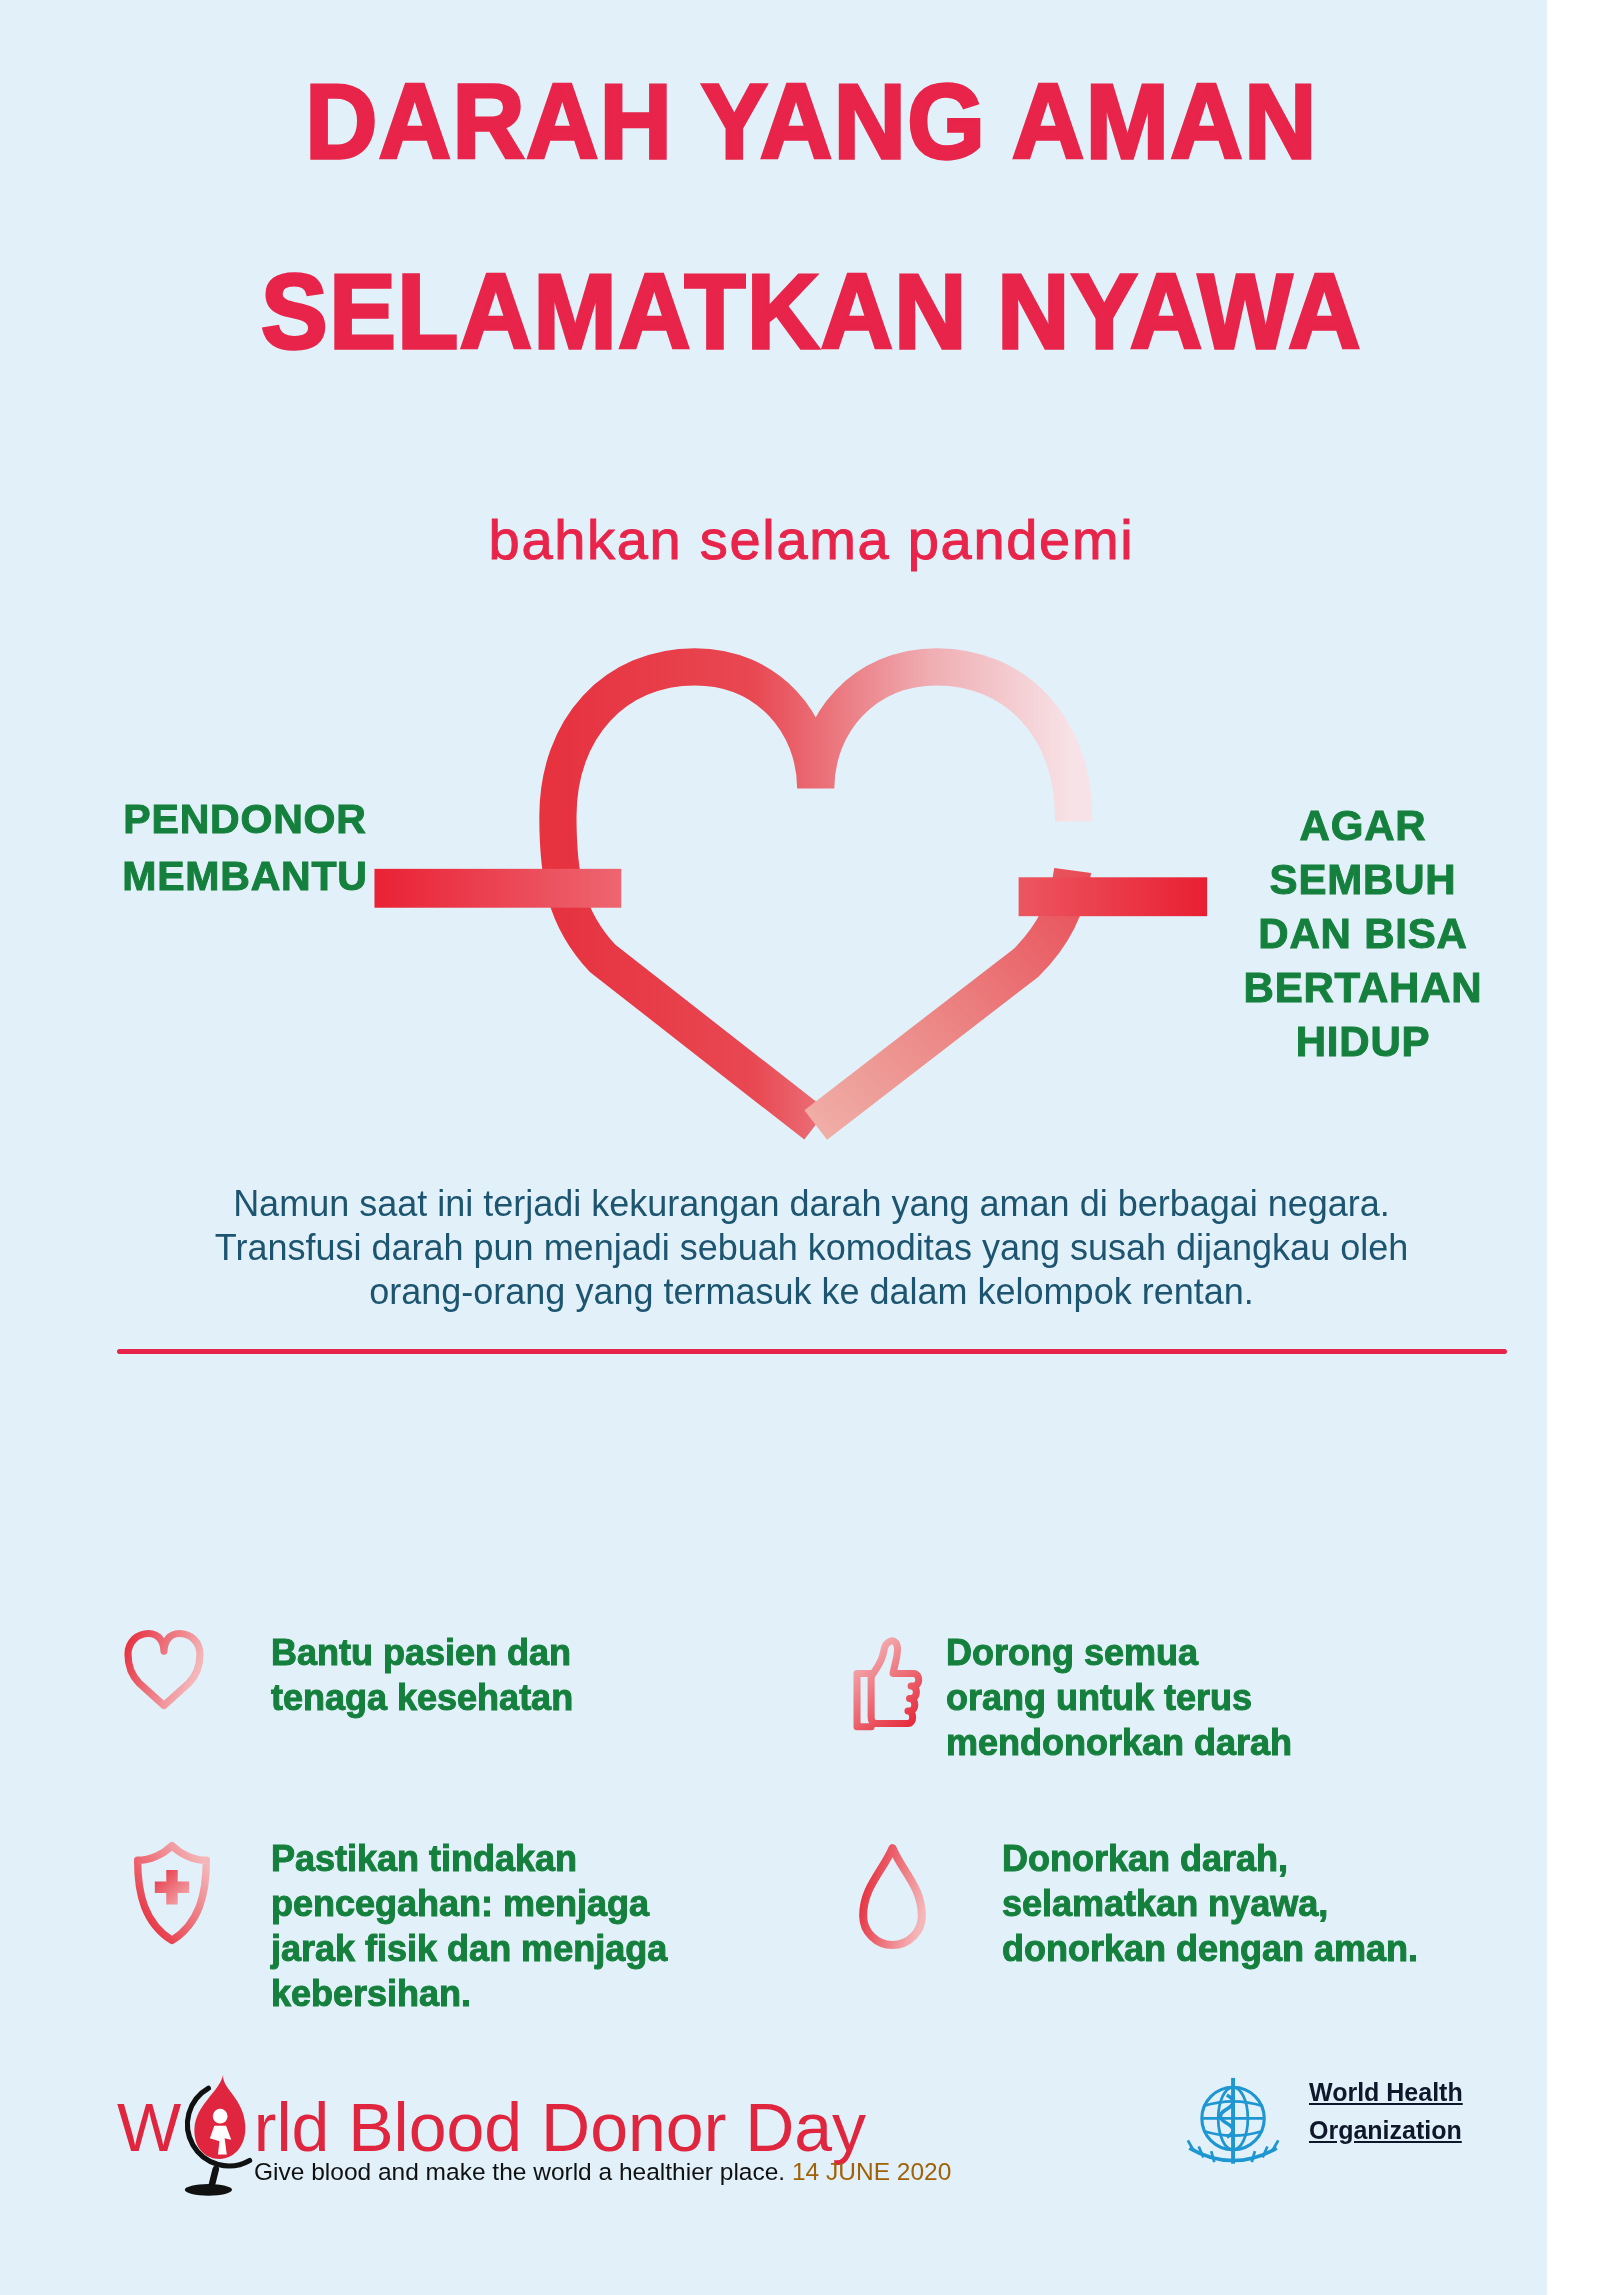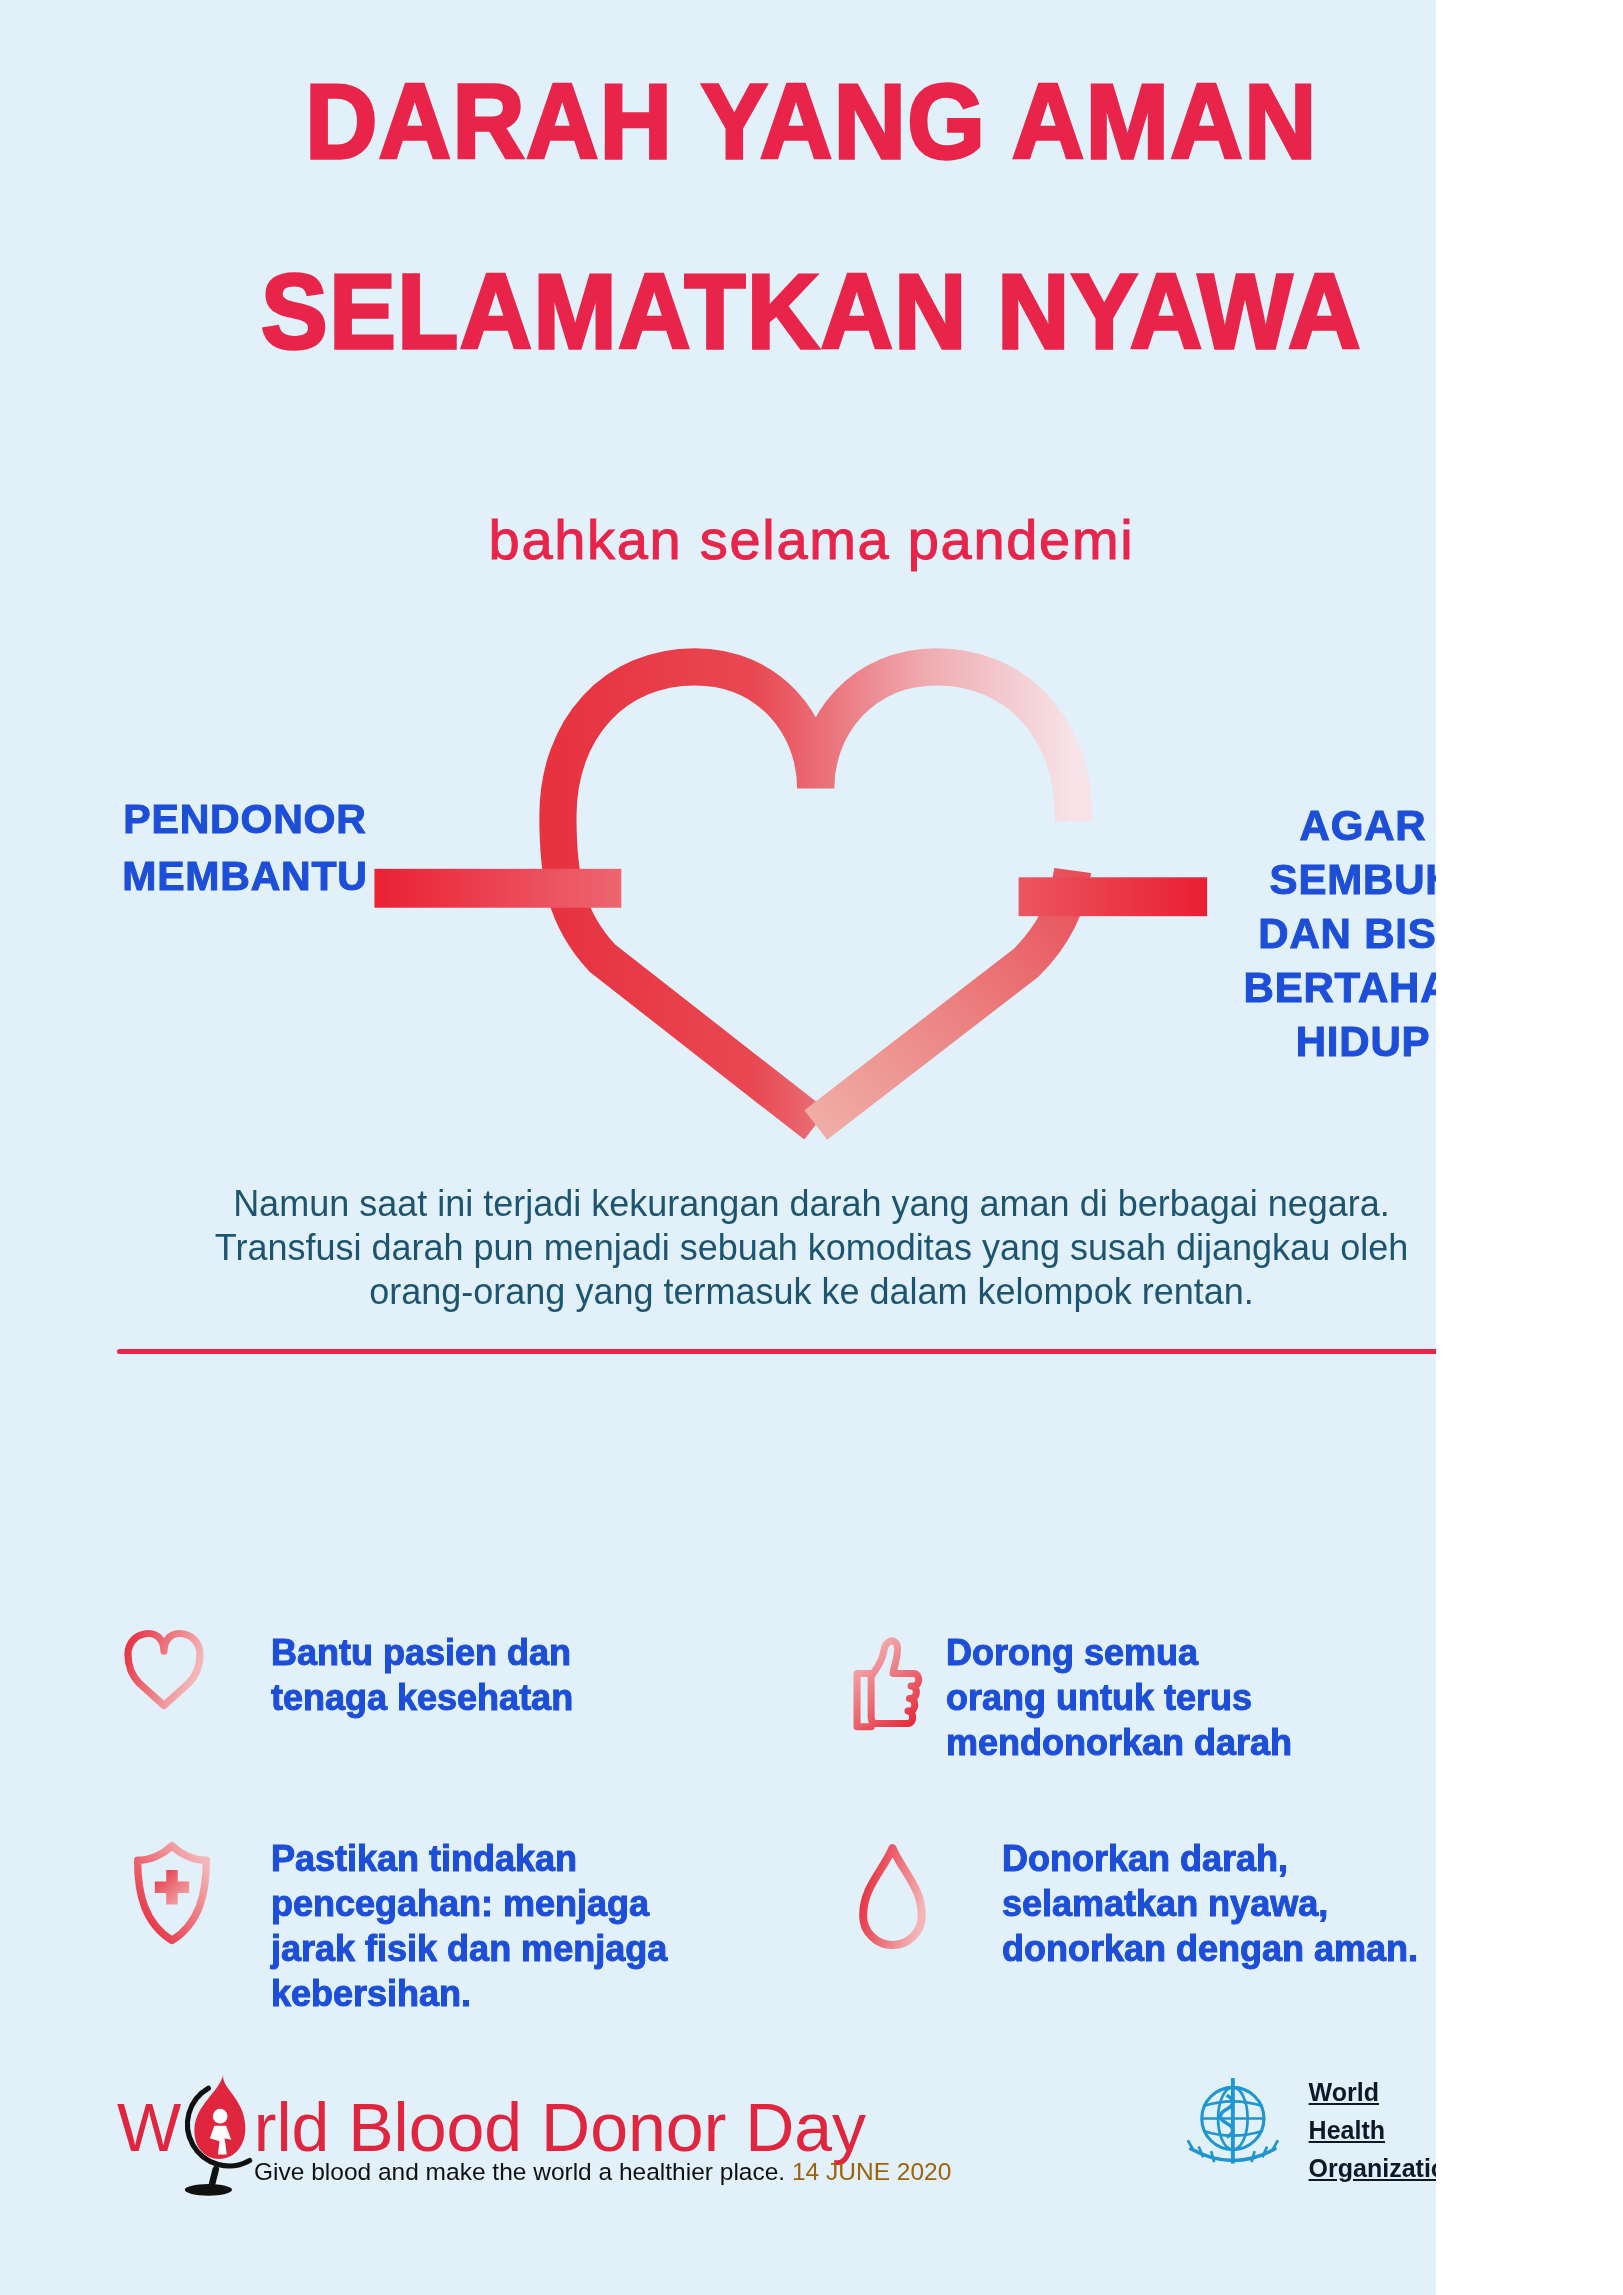--- a/index.html
+++ b/index.html
@@ -1,30 +1,30 @@
 <!DOCTYPE html>
 <html style="font-size:13.5px"><head>
 <meta charset="utf-8">
 <style>
   html,body{margin:0;padding:0;}
   body{font-family:"Liberation Sans","DejaVu Sans",sans-serif;}
-  .poster{position:relative;width:1436px;height:2295px;background:#e1f0f9;overflow:hidden;}
+  .poster{position:relative;width:1547px;height:2295px;background:#e1f0f9;overflow:hidden;}
   .abs{position:absolute;}
   .pre{white-space:pre-line;}
 
   .title{left:0;width:1623px;color:#e8244a;font-weight:700;font-size:105px;
          letter-spacing:1.7px;-webkit-text-stroke:3.4px #e8244a;
          transform:scaleX(0.95);transform-origin:50% 50%;text-align:center;line-height:1;}
   .title1{top:69px;}
   .title2{top:259px;}
 
   .subtitle{left:0;top:507px;width:1623px;text-align:center;color:#e8244a;
             font-size:56px;font-weight:400;letter-spacing:1.7px;-webkit-text-stroke:1px #e8244a;}
 
-  .navy{color:#1d4ed8;}
+  .navy{color:#15803d;}
   .chunky{font-weight:700;-webkit-text-stroke:1px currentColor;}
 
   .side-label{font-size:41px;line-height:57px;letter-spacing:0.8px;text-align:center;}
   .left-label{left:93px;top:791px;width:304px;}
   .right-label{left:1194px;top:799px;width:338px;line-height:54px;font-size:42px;}
 
   .heart-label{left:647px;top:761px;width:338px;text-align:center;color:#134e7c;
                font-size:47px;line-height:67px;letter-spacing:2.5px;}
 
   .paragraph{left:135px;top:1182px;width:1353px;text-align:center;color:#1d5570;

